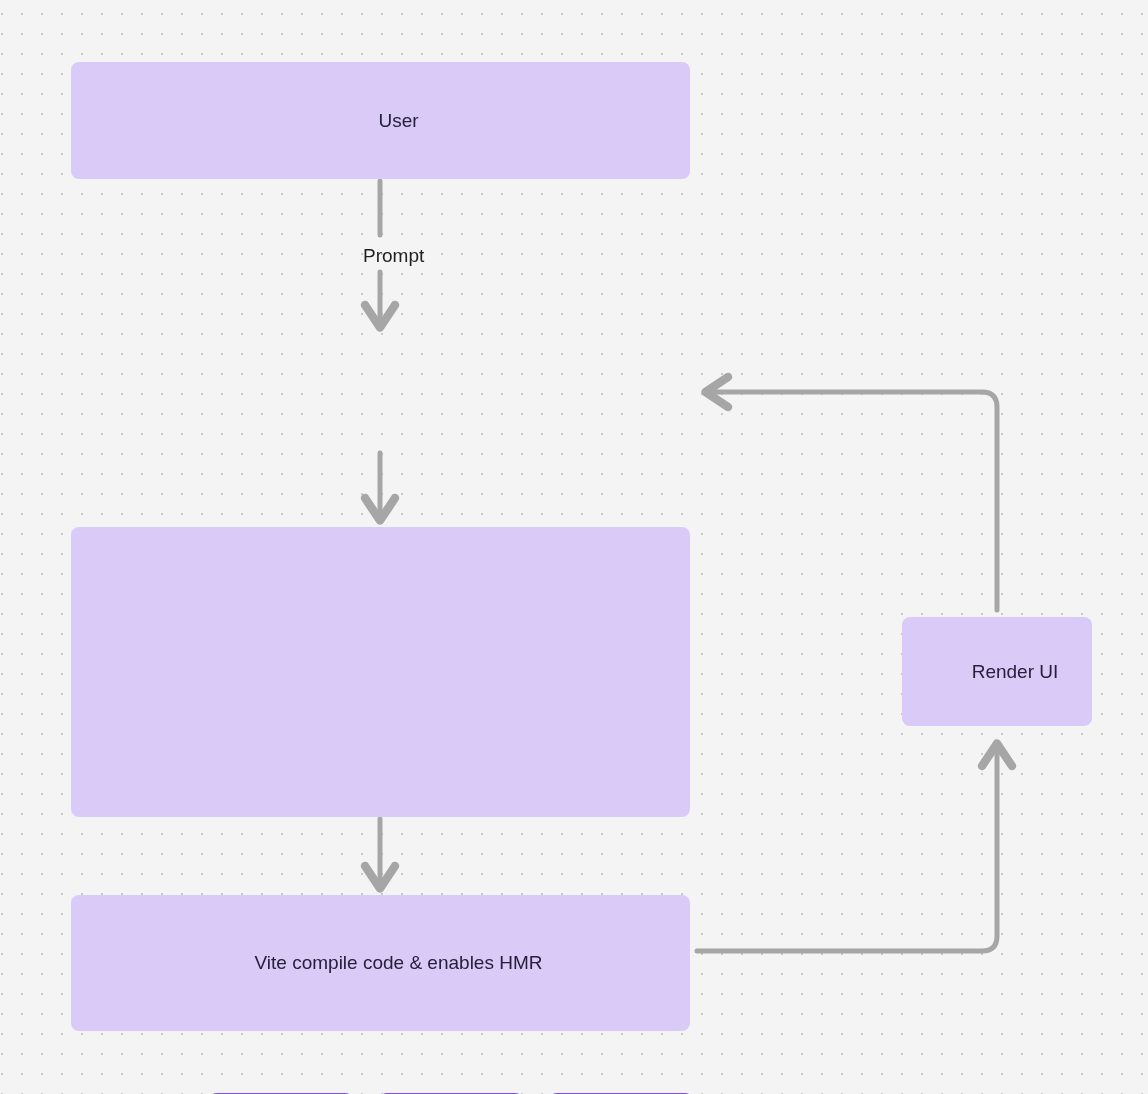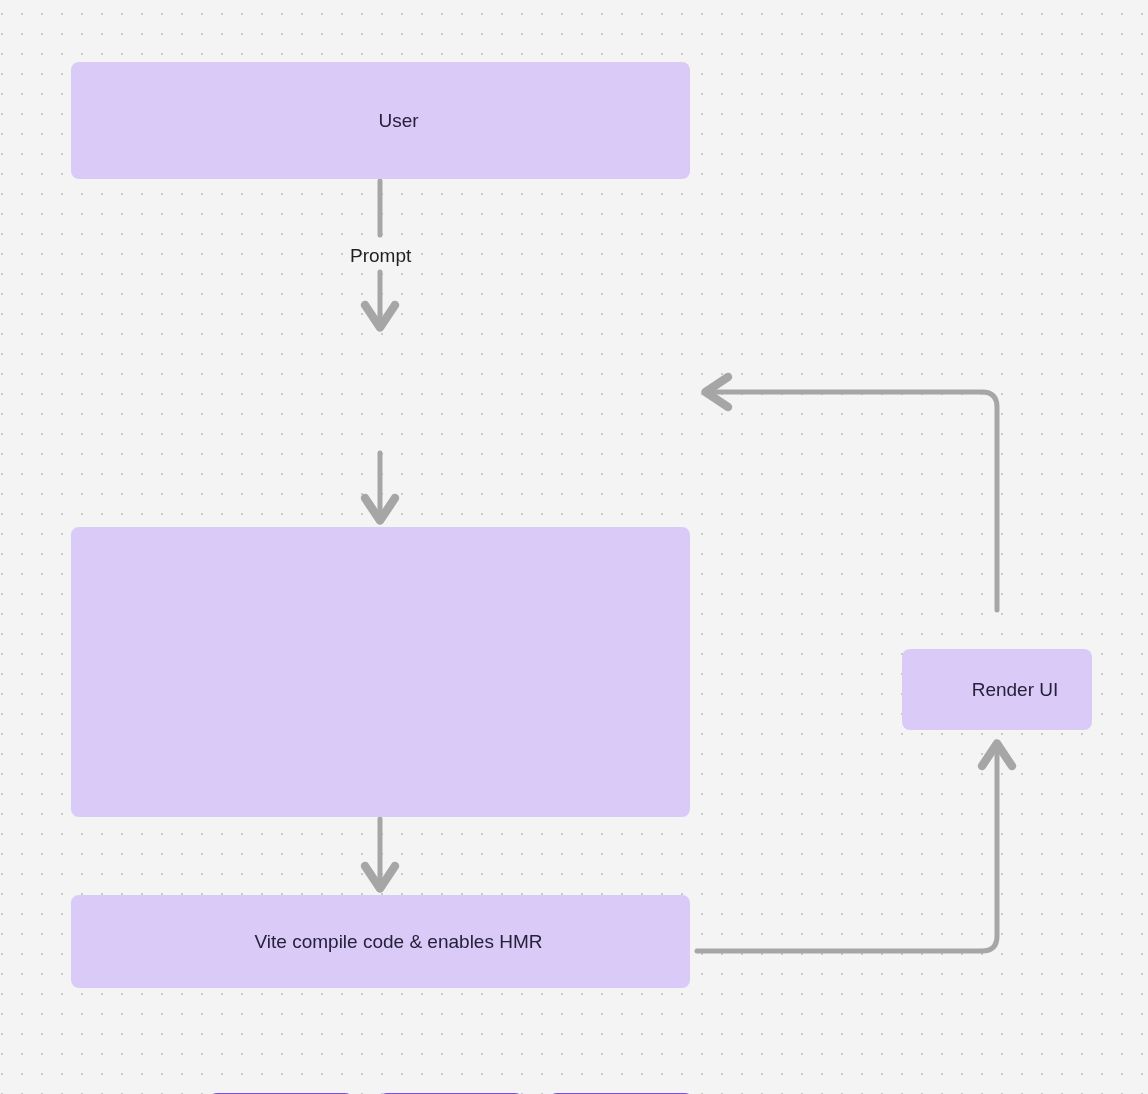--- a/index.html
+++ b/index.html
@@ -41,34 +41,34 @@
     background: #7f4dee;
     color: #ffffff;
     font-size: 19px;
     line-height: 1.5;
     border-radius: 9px;
   }
   #node-user        { left: 71px;  top: 62px;  width: 619px; height: 117px; }
   #node-webapp      { left: 71px;  top: 334px; width: 619px; height: 117px; }
   #node-components  { left: 71px;  top: 527px; width: 619px; height: 290px;
                       display: block; }
-  #node-vite        { left: 71px;  top: 895px; width: 619px; height: 93px; }
-  #node-render      { left: 902px; top: 617px; width: 190px; height: 81px; margin-top: 32px; }
+  #node-vite        { left: 71px;  top: 895px; width: 619px; height: 136px; }
+  #node-render      { left: 902px; top: 617px; width: 190px; height: 109px; }
 
   #inner-html       { left: 137px; top: 566px; width: 146px; height: 105px; }
   #inner-css        { left: 307px; top: 566px; width: 146px; height: 105px; }
   #inner-js         { left: 477px; top: 566px; width: 146px; height: 105px; }
   .edge-label {
     position: absolute;
     font-size: 19px;
     color: #1f1f24;
     background: transparent;
     white-space: nowrap;
   }
-  #label-prompt { left: 350px; top: 245px; }
+  #label-prompt { left: 363px; top: 245px; }
   svg.edges {
     position: absolute;
     left: 0;
     top: 0;
     width: 1148px;
     height: 1094px;
     pointer-events: none;
   }
 </style>
 </head>

